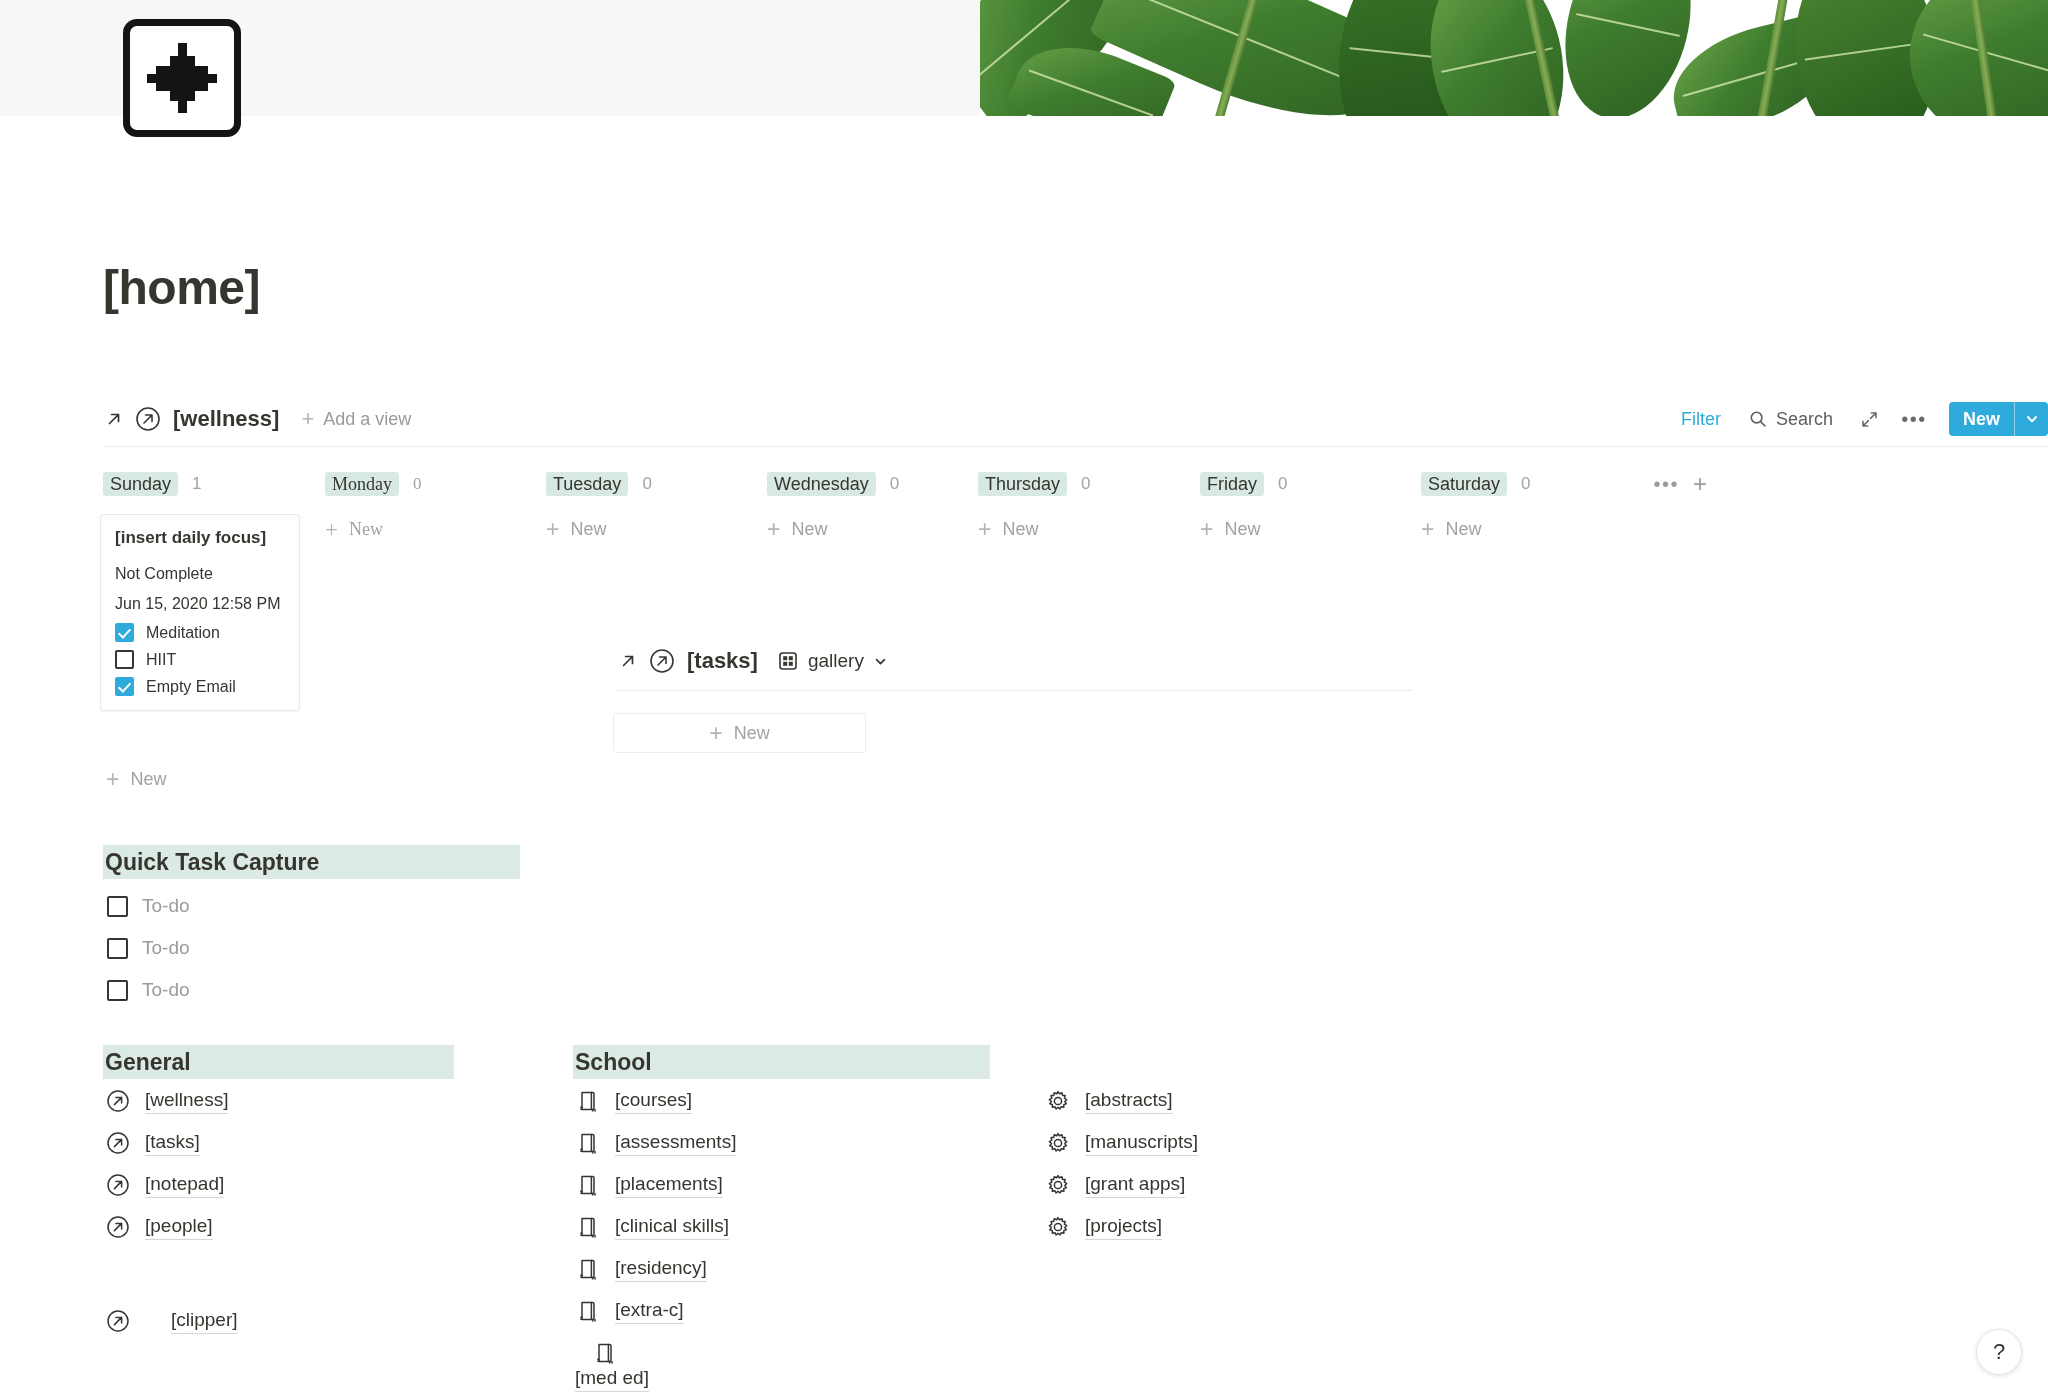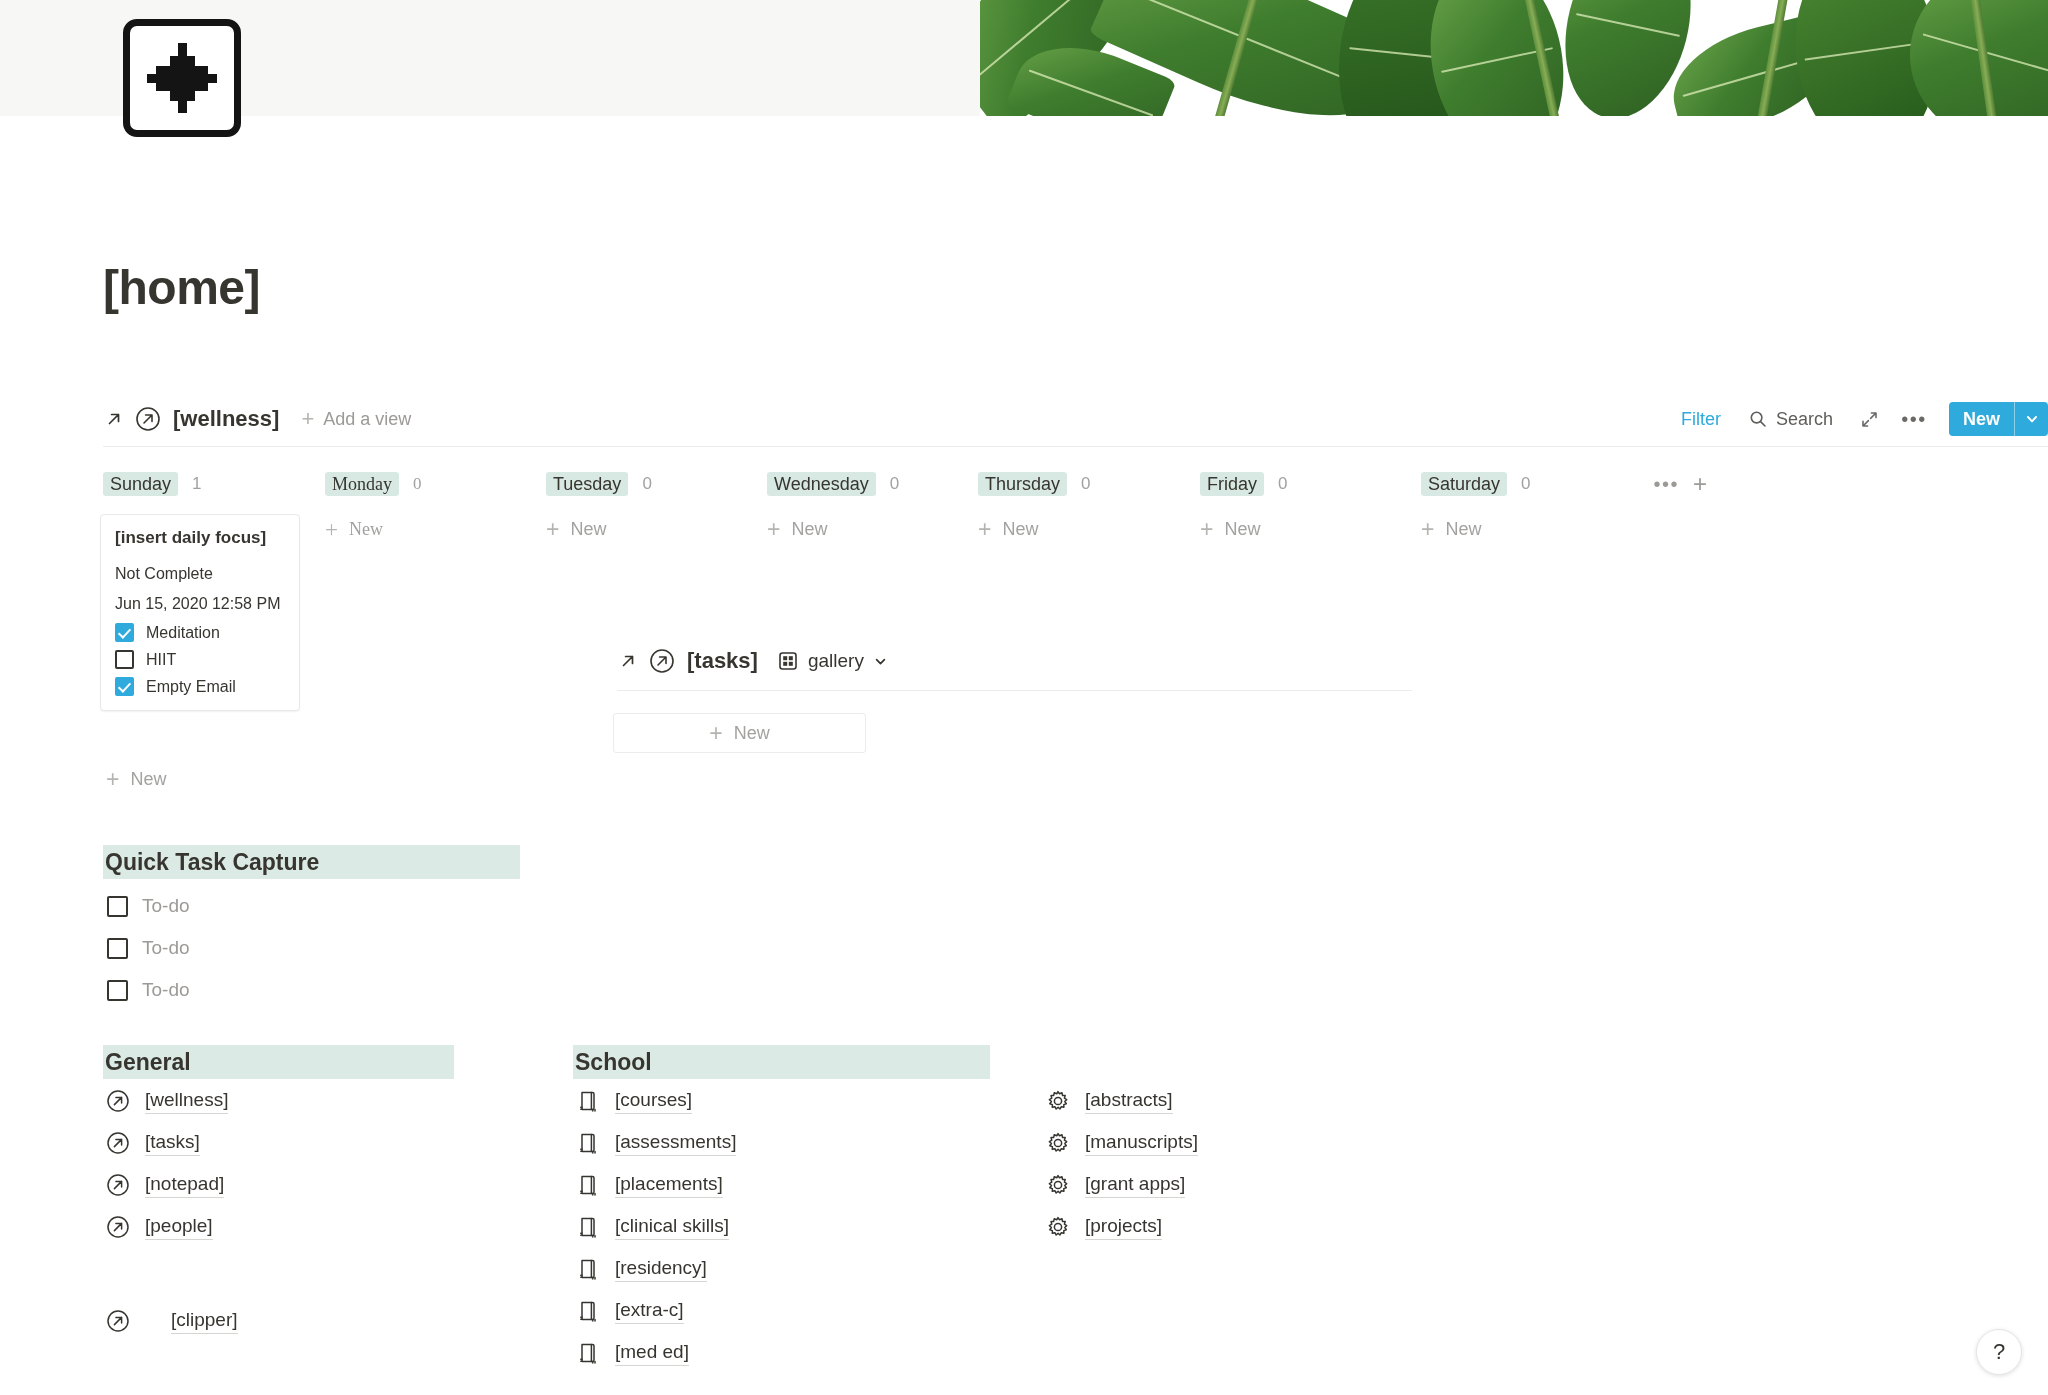--- a/index.html
+++ b/index.html
@@ -856,21 +856,21 @@
         <span class="link-ico">
           <svg width="24" height="24" viewBox="0 0 24 24">
             <path d="M6 3.5 H16.5 A1.5 1.5 0 0 1 18 5 V19 A1.5 1.5 0 0 1 16.5 20.5 H6 Z" fill="none" stroke="#37352f" stroke-width="1.5" stroke-linecap="round" stroke-linejoin="round"></path>
             <path d="M15.4 3.5 V20.5" fill="none" stroke="#37352f" stroke-width="1.5" stroke-linecap="round" stroke-linejoin="round"></path>
             <path d="M4.8 18.3 H6 M4.8 20.2 H6.3" fill="none" stroke="#37352f" stroke-width="1.5" stroke-linecap="round" stroke-linejoin="round"></path>
             <path d="M16.8 20.5 V22 M19 20.5 V22" fill="none" stroke="#37352f" stroke-width="1.5" stroke-linecap="round" stroke-linejoin="round"></path>
           </svg>
         </span>
         <span class="link-text">[extra-c]</span>
       </div>
-      <div class="link-row" style="left: 575px; top: 1340px;">
+      <div class="link-row" style="left: 575px; top: 1340px; flex-direction: column;">
         <span class="link-ico">
           <svg width="24" height="24" viewBox="0 0 24 24">
             <path d="M6 3.5 H16.5 A1.5 1.5 0 0 1 18 5 V19 A1.5 1.5 0 0 1 16.5 20.5 H6 Z" fill="none" stroke="#37352f" stroke-width="1.5" stroke-linecap="round" stroke-linejoin="round"></path>
             <path d="M15.4 3.5 V20.5" fill="none" stroke="#37352f" stroke-width="1.5" stroke-linecap="round" stroke-linejoin="round"></path>
             <path d="M4.8 18.3 H6 M4.8 20.2 H6.3" fill="none" stroke="#37352f" stroke-width="1.5" stroke-linecap="round" stroke-linejoin="round"></path>
             <path d="M16.8 20.5 V22 M19 20.5 V22" fill="none" stroke="#37352f" stroke-width="1.5" stroke-linecap="round" stroke-linejoin="round"></path>
           </svg>
         </span>
         <span class="link-text">[med ed]</span>
       </div>

